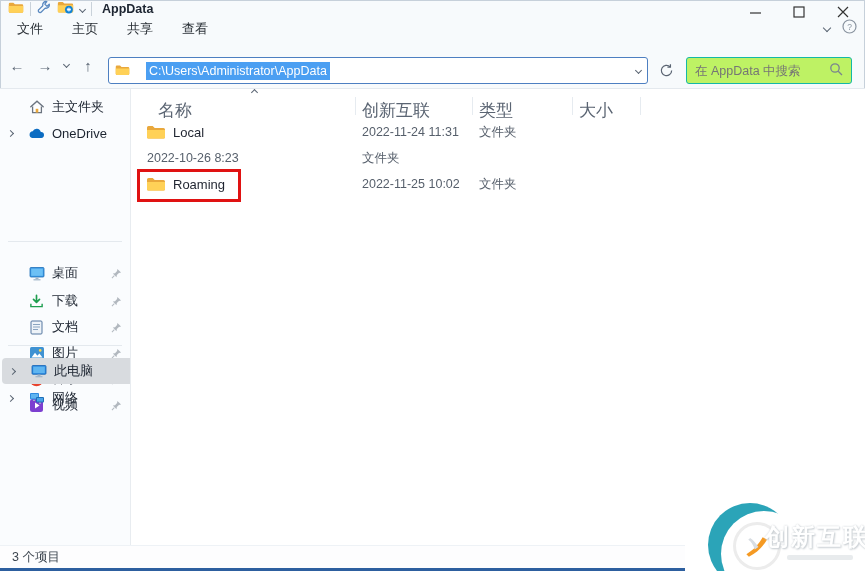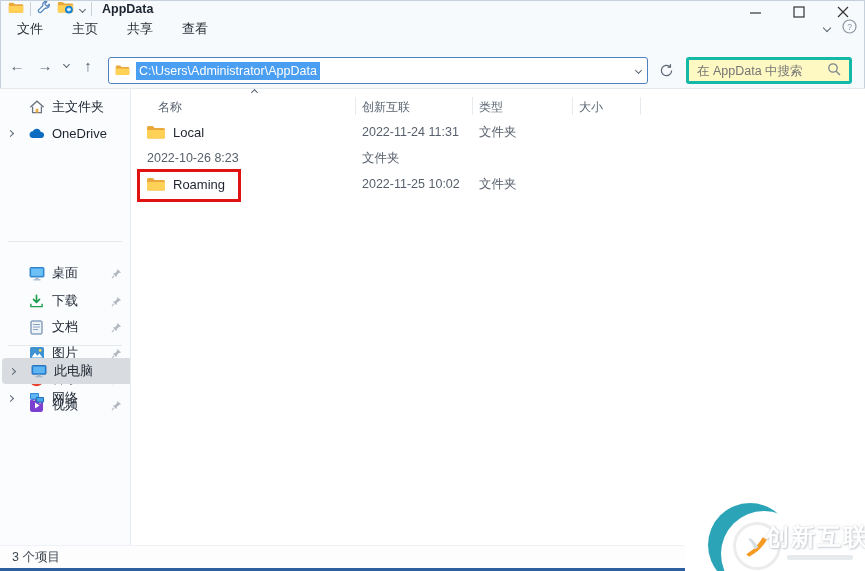--- a/index.html
+++ b/index.html
@@ -23,42 +23,42 @@
   
   .menubar{position:absolute;left:0;top:16px;right:0;height:25px;display:flex;align-items:center;font-size:13px;color:#2b3137;}
   .menu-tab{padding:3px 12px;margin-left:5px;}
   .menu-right{position:absolute;right:8px;top:3px;display:flex;align-items:center;gap:12px;}
 
   
   .toolbar{position:absolute;left:0;top:49px;right:0;height:40px;}
   .nav-btns{position:absolute;left:8px;top:8px;display:flex;align-items:center;gap:10px;color:#5a6573;font-size:15px;}
   .nav-glyph{width:18px;text-align:center;}
   .addressbar{position:absolute;left:108px;top:8px;width:540px;height:27px;background:#fff;border:1px solid var(--address-border);border-radius:3px;display:flex;align-items:center;padding:0 6px;}
-  .addr-text{background:var(--selection-blue);color:#fff;font-size:12.5px;padding:2px 3px;margin-left:6px;white-space:nowrap;}
+  .addr-text{background:var(--selection-blue);color:#fff;font-size:12.5px;padding:2px 3px;margin-left:16px;white-space:nowrap;}
   .addr-chevron{margin-left:auto;}
   .refresh-btn{position:absolute;left:655px;top:10px;width:22px;height:22px;display:flex;align-items:center;justify-content:center;}
-  .searchbox{position:absolute;left:686px;top:8px;width:166px;height:27px;background:#fef9c3;border:3px solid #14b8a6;border-radius:3px;display:flex;align-items:center;padding:0 8px;}
+  .searchbox{position:absolute;left:686px;top:8px;width:166px;height:27px;background:#bef264;border:1px solid #14b8a6;border-radius:3px;display:flex;align-items:center;padding:0 8px;}
   .searchbox input{border:none;outline:none;flex:1;font-size:12.5px;color:#66707b;font-family:inherit;background:transparent;width:120px;}
   .toolbar-sep{position:absolute;left:0;right:0;top:88px;height:1px;background:#e4e9ee;}
 
   
   .sidebar{position:absolute;left:0;top:89px;width:130px;bottom:26px;background:#fafcfe;font-size:13px;color:#1c2430;}
   .side-item{position:absolute;left:0;width:130px;height:26px;display:flex;align-items:center;}
   .side-item .chev-wrap{width:20px;display:flex;justify-content:center;}
   .side-item .ico{width:17px;height:17px;margin-left:28px;display:flex;align-items:center;justify-content:center;flex:none;}
   .side-item.has-chev .ico{margin-left:8px;}
   .side-item .lbl{margin-left:7px;white-space:nowrap;}
   .side-item .pin{position:absolute;right:8px;top:7px;width:11px;height:11px;opacity:.75;}
   .side-sep{position:absolute;left:8px;width:114px;height:1px;background:#e4e9ee;}
   .side-item.selected{background:#d8dbdf;border-radius:4px;left:2px;width:150px;}
   .body-divider{position:absolute;left:130px;top:89px;bottom:26px;width:1px;background:#e8ecf0;}
   .content{position:absolute;left:131px;top:89px;right:0;bottom:26px;background:#fff;}
 
   
-  .list-header{position:absolute;left:9px;top:6px;width:556px;height:24px;font-size:12px;color:#5a6472;}
+  .list-header{position:absolute;left:9px;top:6px;width:556px;height:24px;font-size:17px;color:#5a6472;}
   .hdr-cell{position:absolute;top:4px;}
   .hdr-sep{position:absolute;top:2px;width:1px;height:18px;background:#e6ebf0;}
   .sort-caret{position:absolute;left:112px;top:-5px;}
   .rowgrid{position:absolute;left:9px;width:556px;height:26px;display:grid;grid-template-columns:215px 117px 100px 68px;align-items:center;font-size:12.5px;color:#565f6b;}
   .cell-name{display:flex;align-items:center;gap:7px;padding-left:6px;font-size:13px;color:#1f2430;font-weight:500;}
   .cell{padding-left:7px;}
   .red-box{position:absolute;left:6px;top:80px;width:104px;height:33px;border:3px solid var(--red-highlight);z-index:5;}
 
   
   .statusbar{position:absolute;left:0;right:0;bottom:3px;height:23px;background:#fdfdfe;border-top:1px solid #eef2f6;display:flex;align-items:center;padding-left:12px;font-size:12.5px;color:#3c454f;}

